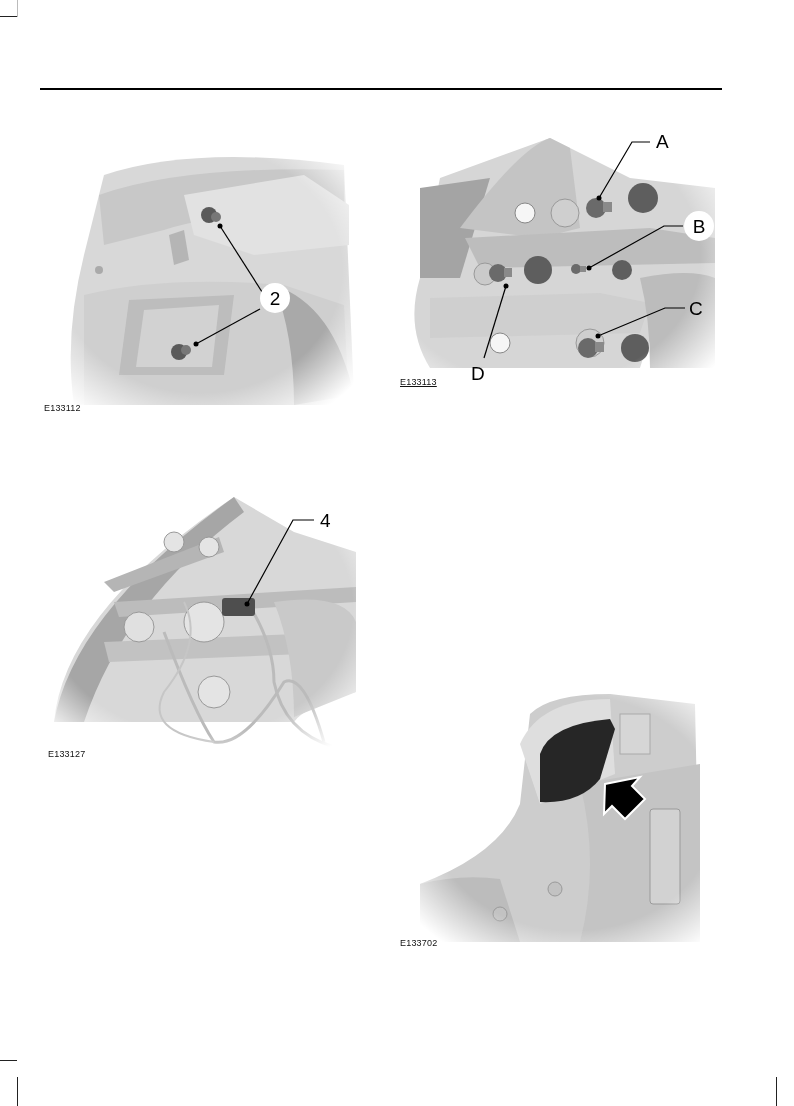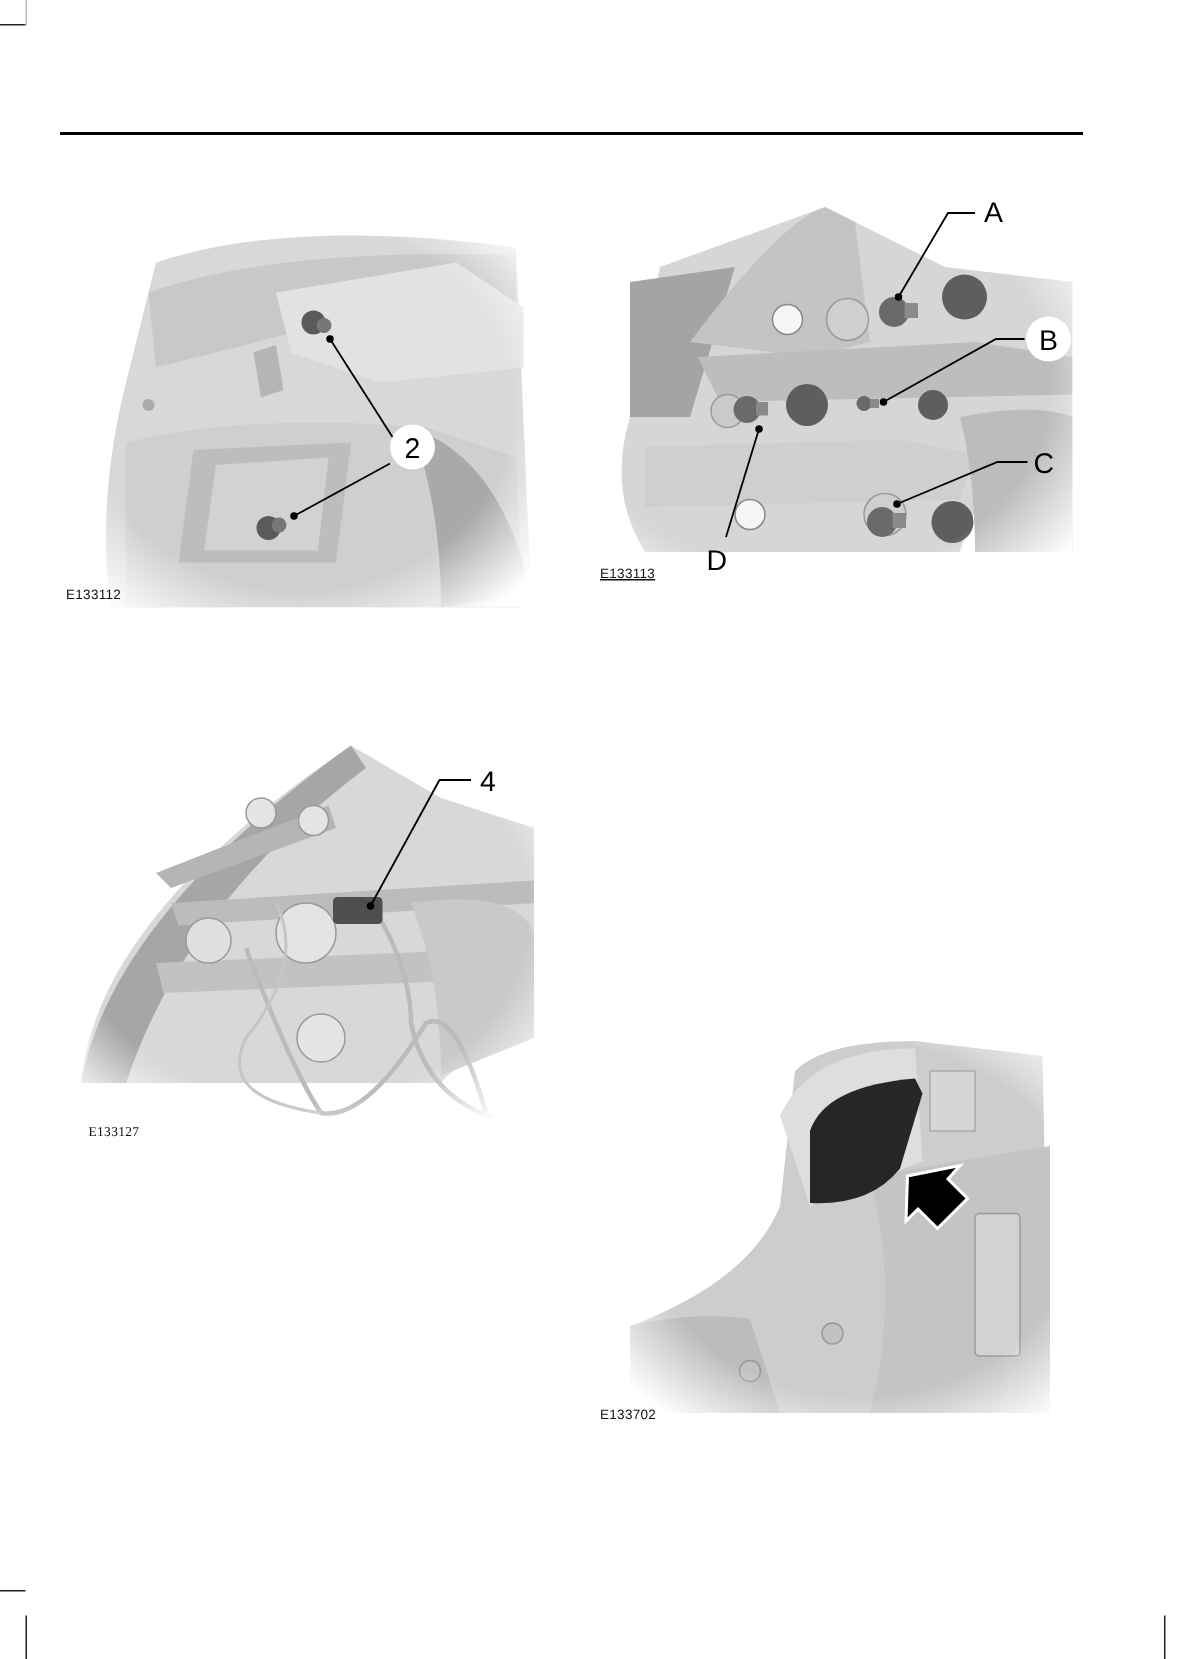--- a/index.html
+++ b/index.html
@@ -51,21 +51,21 @@
     <rect width="312" height="270" fill="url(#vg1)"></rect>
     <line x1="176" y1="91" x2="220" y2="160" stroke="#000" stroke-width="1.2"></line>
     <line x1="152" y1="209" x2="216" y2="174" stroke="#000" stroke-width="1.2"></line>
     <circle cx="176" cy="91" r="2.5" fill="#000"></circle>
     <circle cx="152" cy="209" r="2.5" fill="#000"></circle>
     <g>
       <circle cx="231" cy="163" r="15" fill="#fff"></circle>
       <text x="231" y="170" text-anchor="middle" class="callout-txt">2</text>
     </g>
   </svg>
-  <div class="fig-id" style="left:0;top:256px;">E133112</div>
+  <div class="fig-id" style="left:0;top:268px;">E133112</div>
 </div>
 
 <div class="figure" style="left:400px;top:128px;width:315px;height:265px;">
   <svg width="315" height="255" viewBox="0 0 315 255">
     <defs>
       <radialGradient id="vg2" cx="45%" cy="50%" r="70%">
         <stop offset="72%" stop-color="#fff" stop-opacity="0"></stop>
         <stop offset="100%" stop-color="#fff" stop-opacity="1"></stop>
       </radialGradient>
     </defs>
@@ -149,21 +149,21 @@
     <path d="M200 105 Q230 150 230 190 Q240 240 290 255" fill="none" stroke="#bbb" stroke-width="3"></path>
     <path d="M140 110 Q160 150 120 200 Q100 240 170 250" fill="none" stroke="#c6c6c6" stroke-width="2"></path>
     <g>
       <rect x="178" y="106" width="33" height="18" rx="3" fill="#4e4e4e"></rect>
     </g>
     <rect width="312" height="258" fill="url(#vg3)"></rect>
     <polyline points="203,112 249,28 270,28" fill="none" stroke="#000" stroke-width="1.2"></polyline>
     <circle cx="203" cy="112" r="2.5" fill="#000"></circle>
     <text x="276" y="35" class="callout-txt">4</text>
   </svg>
-  <div class="fig-id" style="left:15px;top:257px;font-family:Liberation Serif, serif;">E133127</div>
+  <div class="fig-id" style="left:4px;top:257px;">E133127</div>
 </div>
 
 <div class="figure" style="left:400px;top:684px;width:315px;height:270px;">
   <svg width="315" height="258" viewBox="0 0 315 258">
     <defs>
       <radialGradient id="vg4" cx="55%" cy="50%" r="65%">
         <stop offset="70%" stop-color="#fff" stop-opacity="0"></stop>
         <stop offset="100%" stop-color="#fff" stop-opacity="1"></stop>
       </radialGradient>
     </defs>

